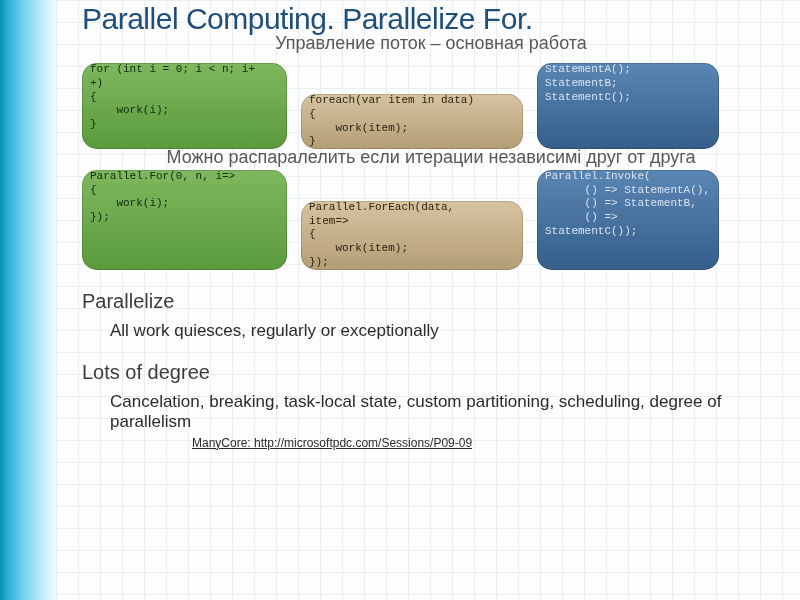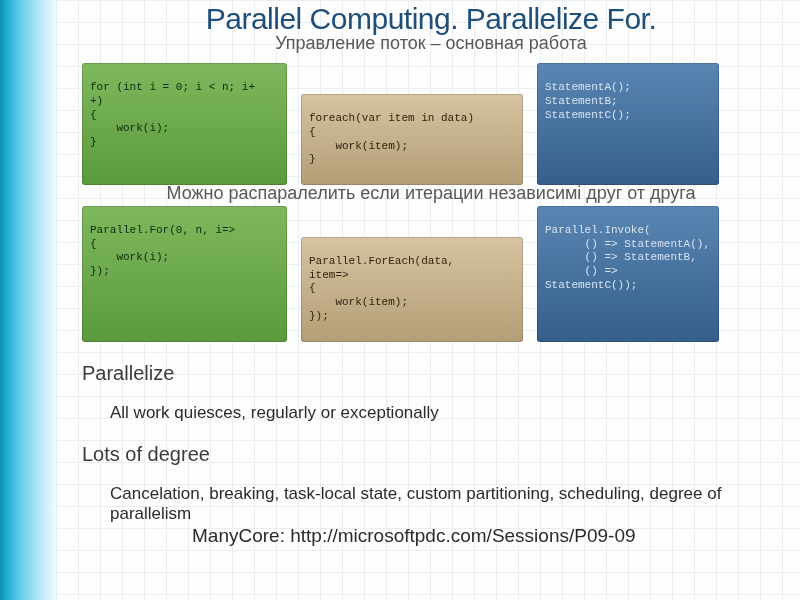--- a/index.html
+++ b/index.html
@@ -26,37 +26,36 @@
   background-size: 22px 22px;
   padding: 0 20px 0 26px;
 }
 .title {
   color: #1f4e79;
   font-size: 30px;
   font-weight: 400;
   line-height: 1.15;
   padding-top: 2px;
   letter-spacing: -0.5px;
-  text-align: center;
 }
 .subtext {
   color: #585858;
   font-size: 18px;
   margin-top: -4px;
   line-height: 1.15;
   text-align: center;
 }
 .row {
   display: flex;
   gap: 14px;
   margin-top: 10px;
 }
 .codebox {
-  border-radius: 3px;
-  padding: 18px 8px;
+  border-radius: 15px;
+  padding: 0 8px;
   font-family: Consolas, "Courier New", monospace;
   font-size: 11px;
   line-height: 1.25;
   white-space: pre;
   box-shadow: inset 0 0 0 1px rgba(0,0,0,.15);
 }
 .green { background: linear-gradient(#7fb85e,#5a9a3c); color:#0e2b0e; width: 205px; }
 .tan   { background: linear-gradient(#d6c3a0,#b39e76); color:#2e2410; width: 222px; margin-top: 31px; }
 .blue  { background: linear-gradient(#5a86b3,#355e8a); color:#d8e3f2; width: 182px; }
 .sect {
@@ -68,26 +67,27 @@
 }
 .h2 {
   color: #3b3b3b;
   font-size: 20px;
   margin-top: 20px;
 }
 .desc {
   color: #2b2b2b;
   font-size: 17px;
   margin-left: 28px;
-  margin-top: 18px;
+  margin-top: 8px;
   line-height: 1.2;
 }
 .link {
   color: #2b2b2b;
-  font-size: 19px;
+  font-size: 12px;
+  text-decoration: underline;
   margin-left: 110px;
   display: inline-block;
 }
 </style>
 </head>
 <body>
 
 <div class="sidebar"></div>
 
 <div class="content">

